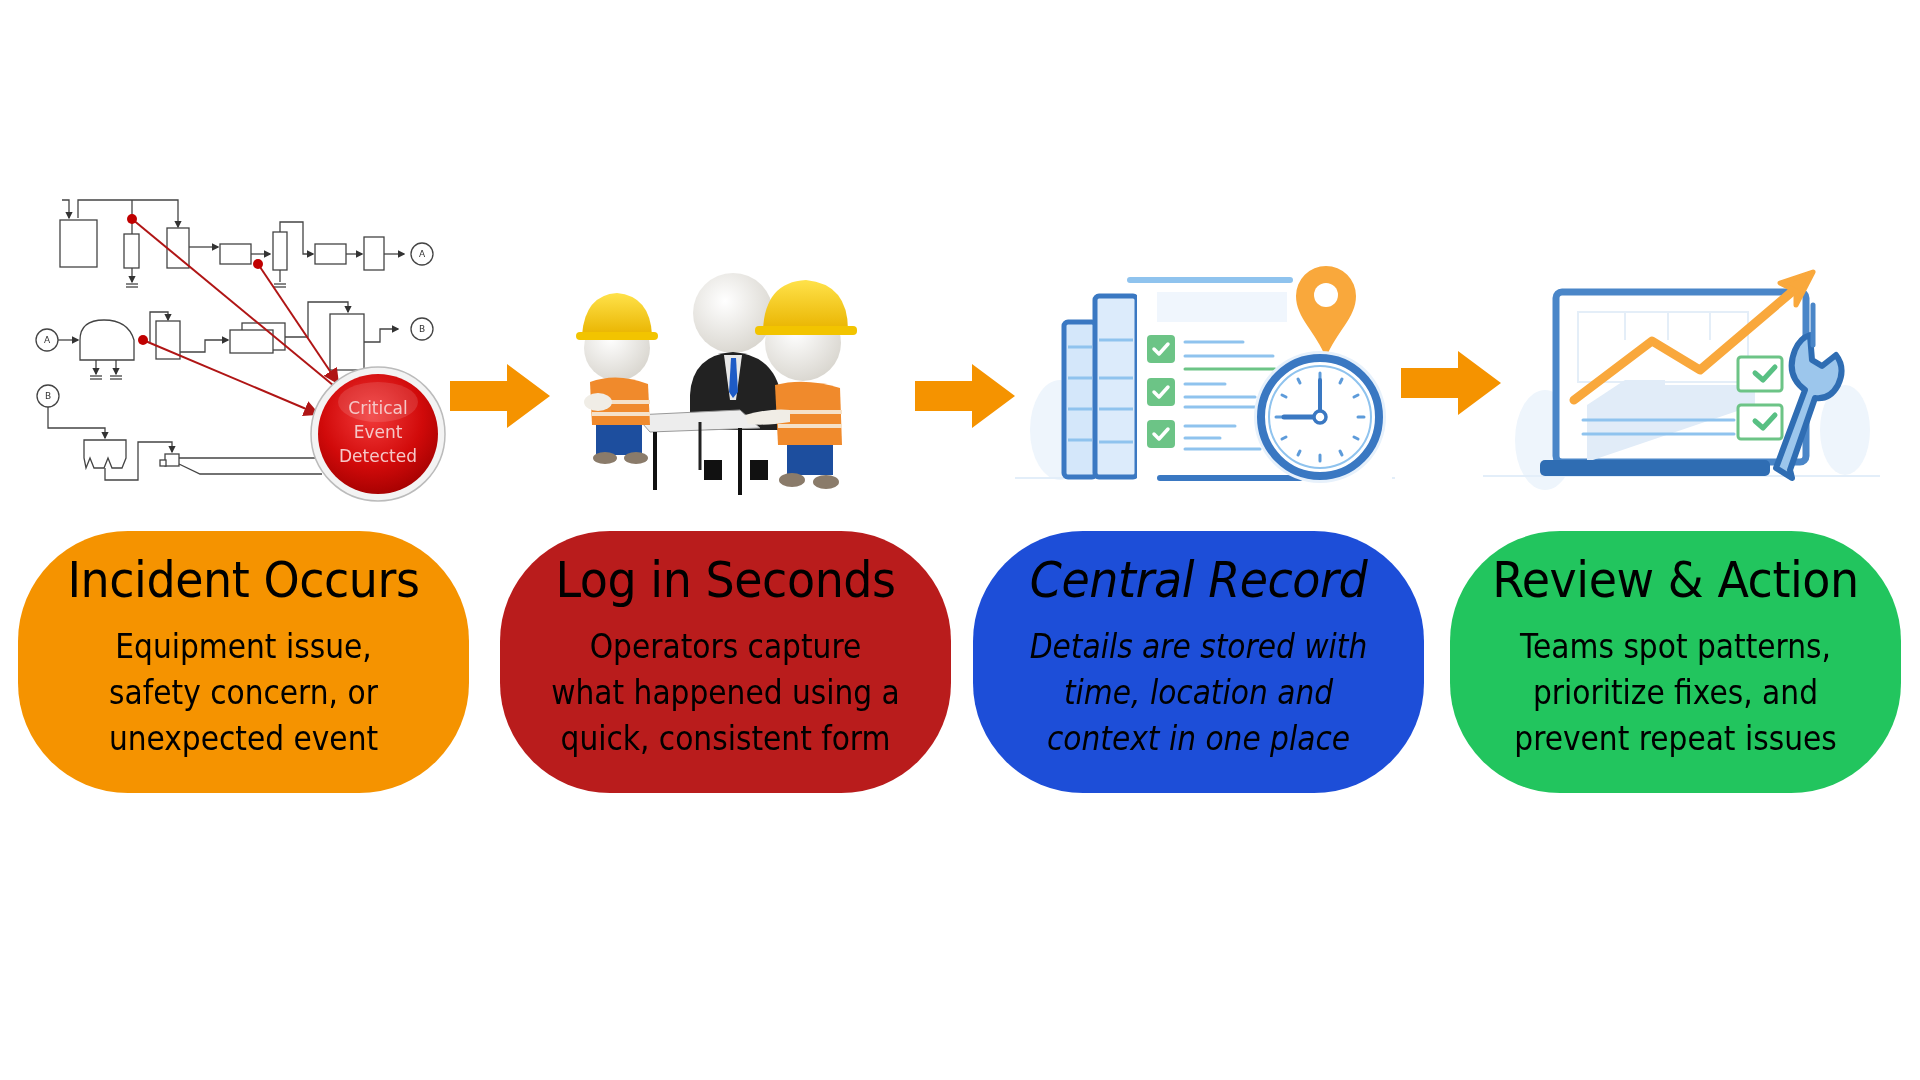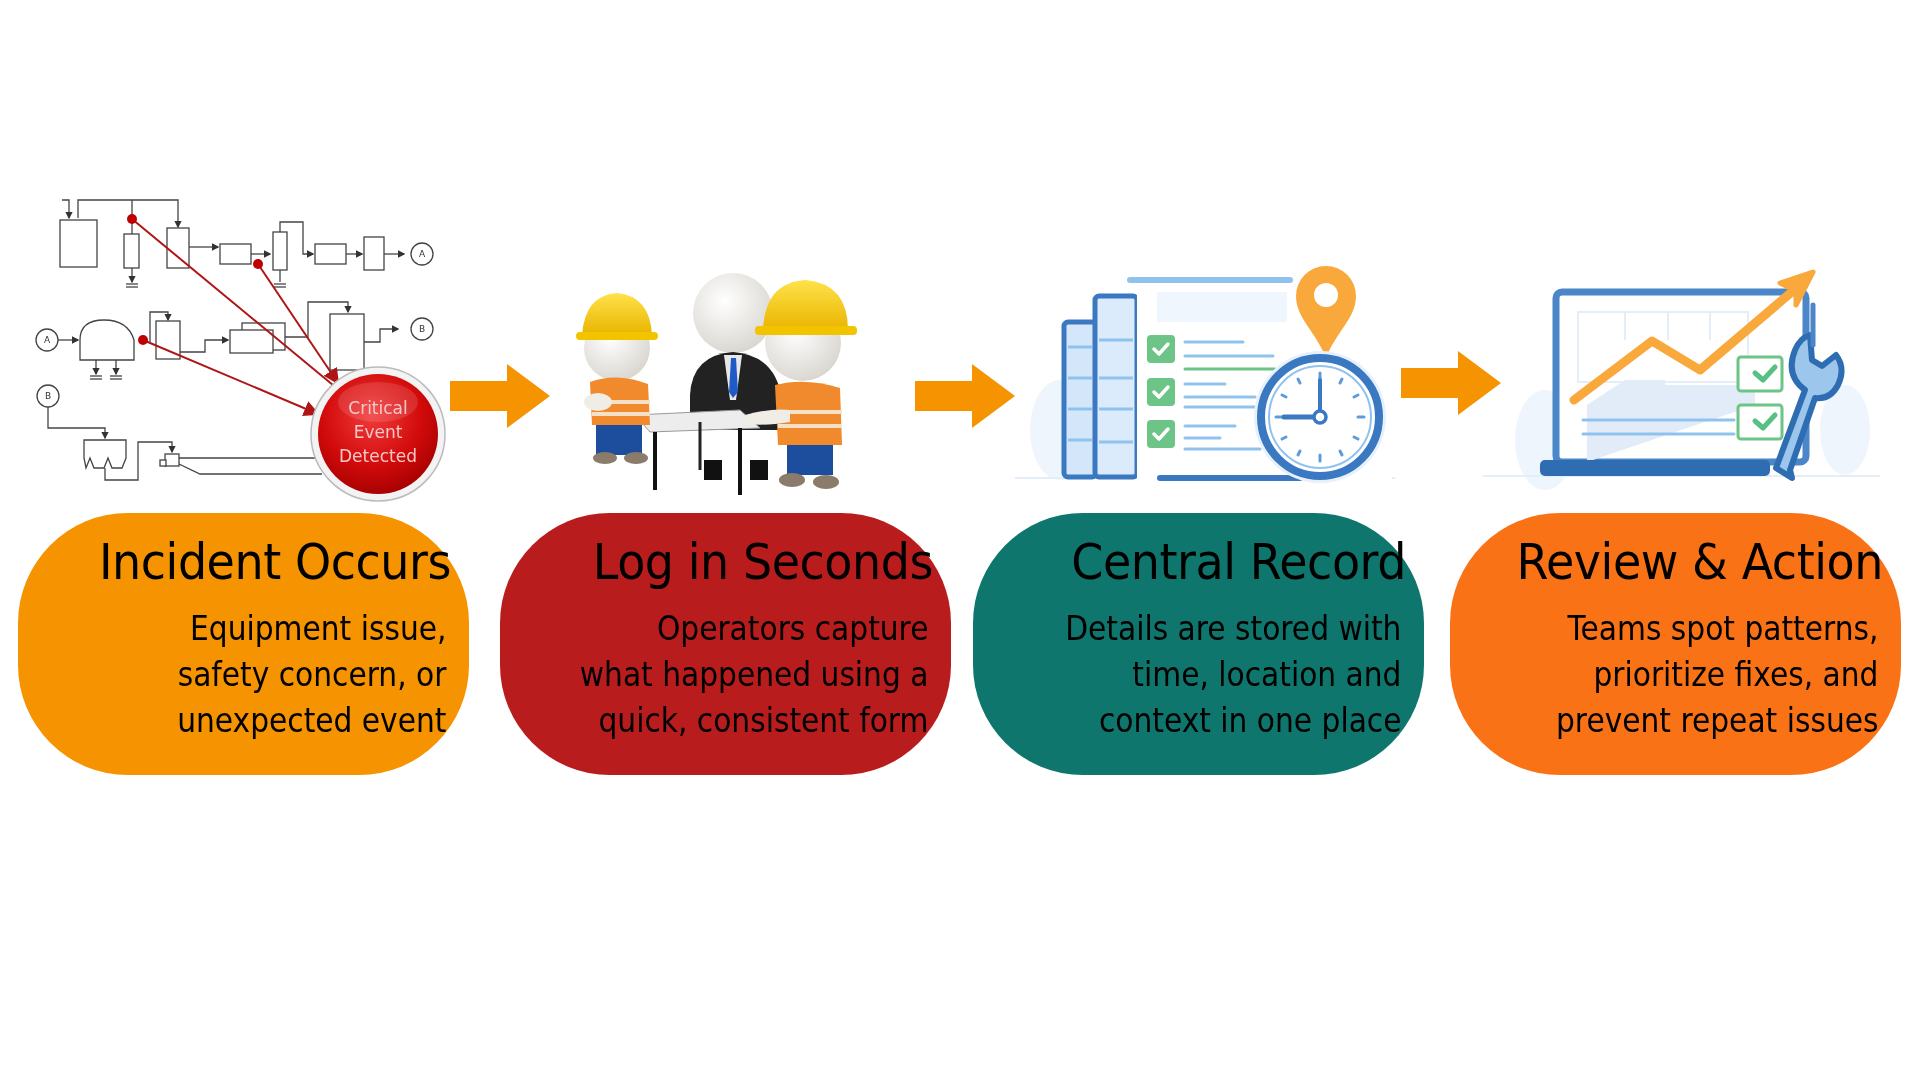--- a/index.html
+++ b/index.html
@@ -3,23 +3,23 @@
 <meta charset="utf-8">
 <style>
   html, body { margin: 0; padding: 0; }
   body {
     width: 1920px; height: 1080px; background: #ffffff; position: relative; overflow: hidden;
     font-family: "Liberation Sans", "DejaVu Sans", sans-serif;
   }
   .illus { position: absolute; }
   .arrow { position: absolute; width: 100px; height: 64px; }
   .pill {
-    position: absolute; top: 513px; width: 451px; height: 262px;
+    position: absolute; top: 531px; width: 451px; height: 262px;
     background: #F59300; border-radius: 110px;
-    text-align: right; color: #000;
+    text-align: center; color: #000;
     box-sizing: border-box; padding-top: 17px;
   }
   .pill-title {
     font-size: 50px; line-height: 64px; letter-spacing: -0.5px;
     font-family: "DejaVu Sans", sans-serif; font-weight: normal;
     transform: scaleX(0.92); white-space: nowrap;
   }
   .pill-desc {
     margin-top: 12px; font-size: 33px; line-height: 46px;
     font-family: "DejaVu Sans", sans-serif;
@@ -319,29 +319,29 @@
 
 <div class="pill" style="left: 500px; background: #b91c1c;">
   <div class="pill-title">Log in Seconds</div>
   <div class="pill-desc">
     <span>Operators capture</span>
     <span>what happened using a</span>
     <span>quick, consistent form</span>
   </div>
 </div>
 
-<div class="pill" style="left: 973px; background: #0f766e;">
+<div class="pill" style="left: 973px; background: #1d4ed8; font-style: italic;">
   <div class="pill-title">Central Record</div>
   <div class="pill-desc">
     <span>Details are stored with</span>
     <span>time, location and</span>
     <span>context in one place</span>
   </div>
 </div>
 
-<div class="pill" style="left: 1450px; background: #f97316;">
+<div class="pill" style="left: 1450px; background: #22c55e;">
   <div class="pill-title">Review &amp; Action</div>
   <div class="pill-desc">
     <span>Teams spot patterns,</span>
     <span>prioritize fixes, and</span>
     <span>prevent repeat issues</span>
   </div>
 </div>
 
 </body></html>

